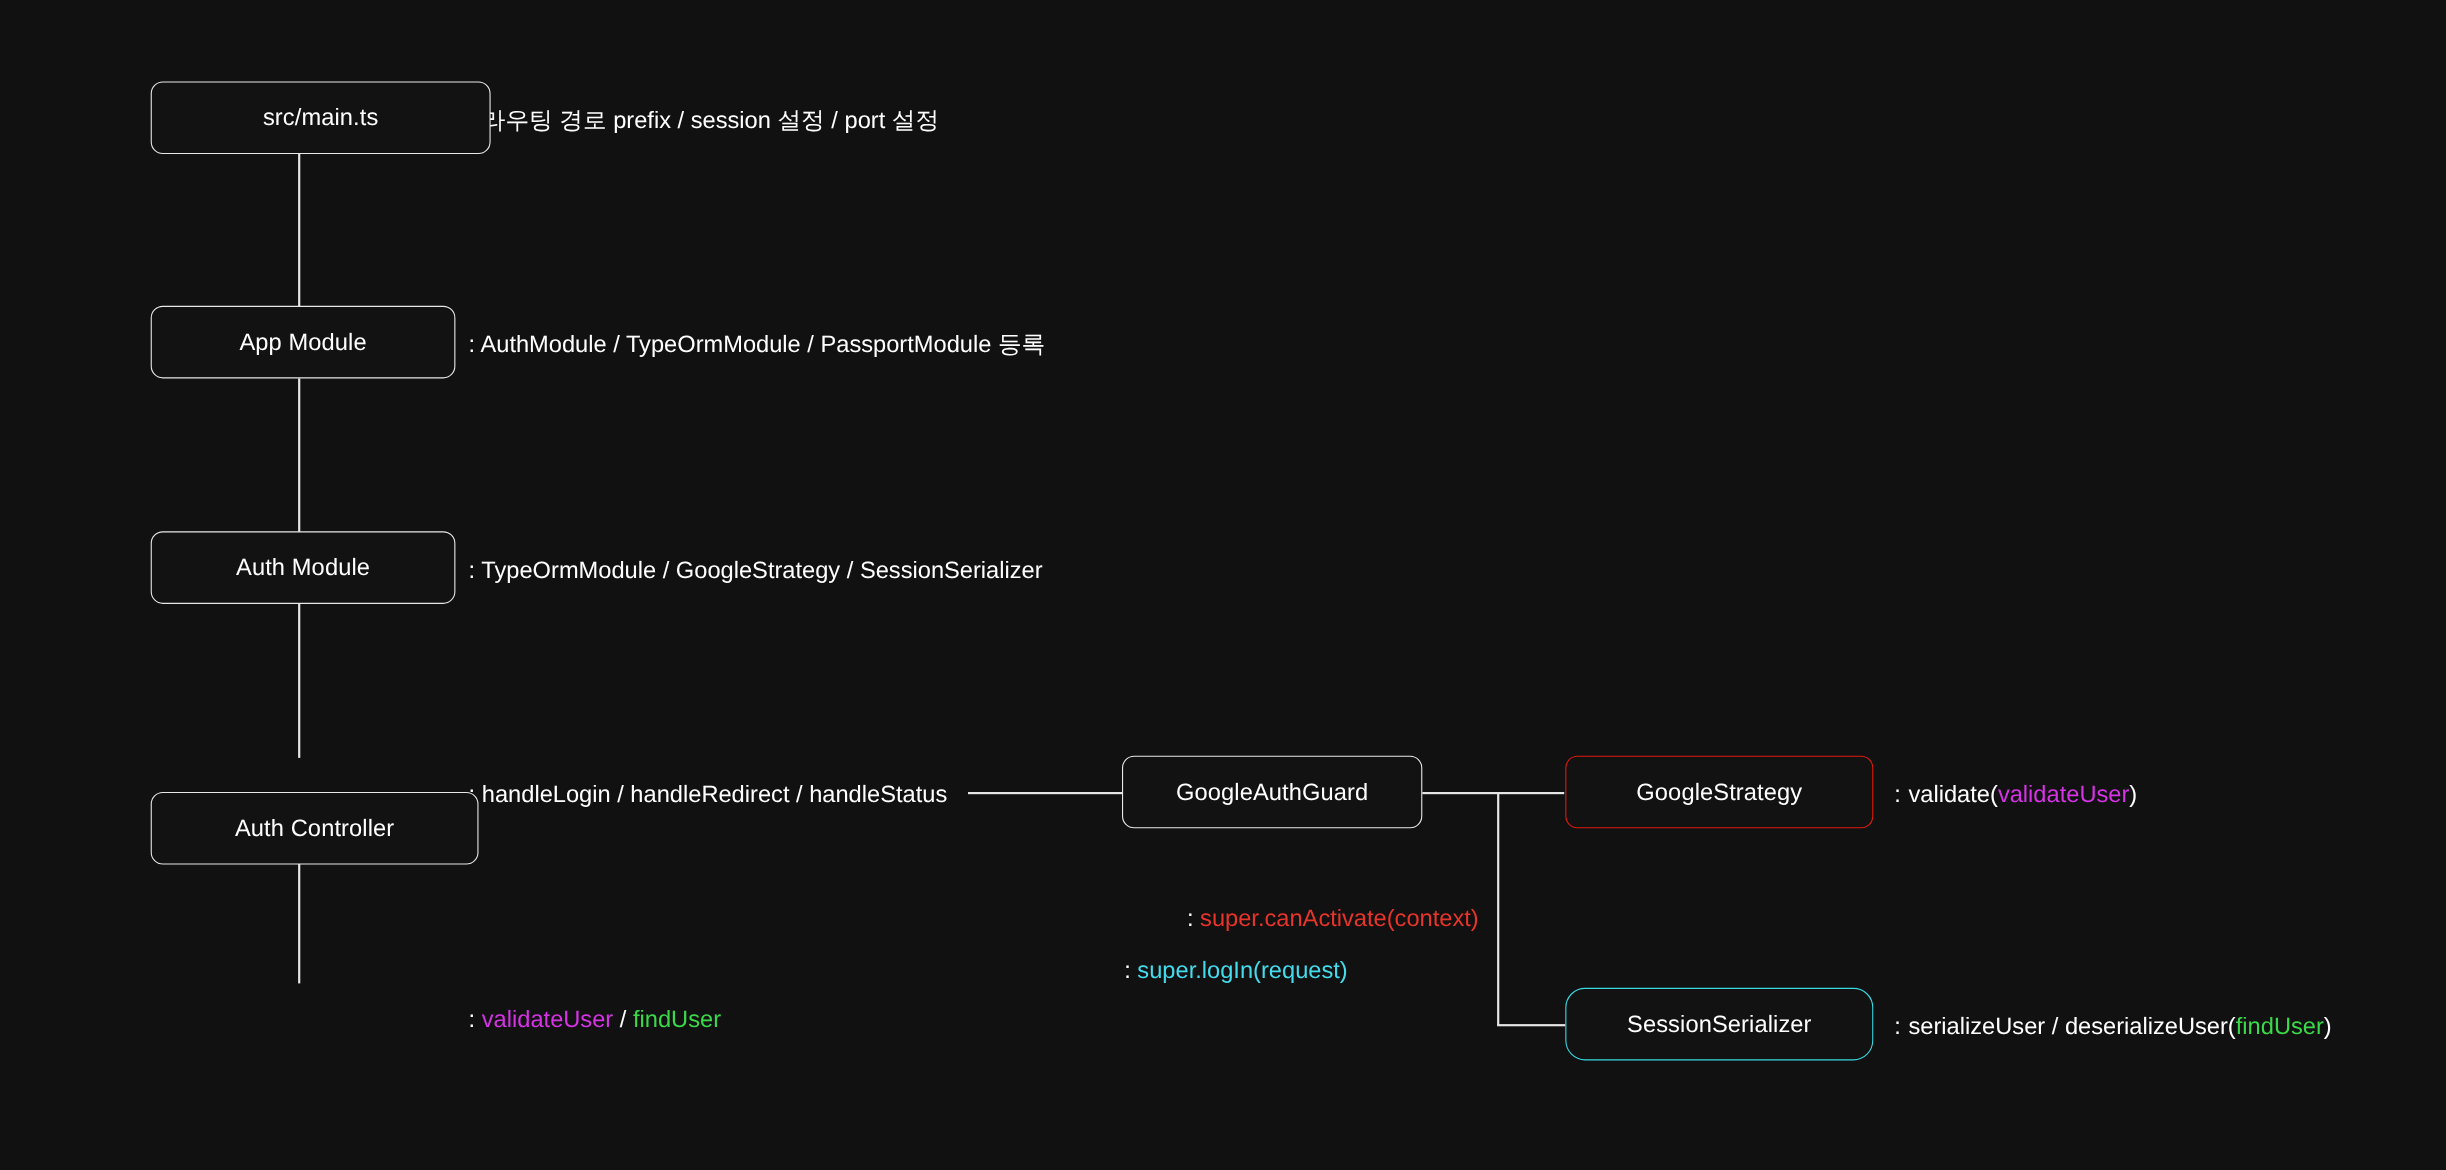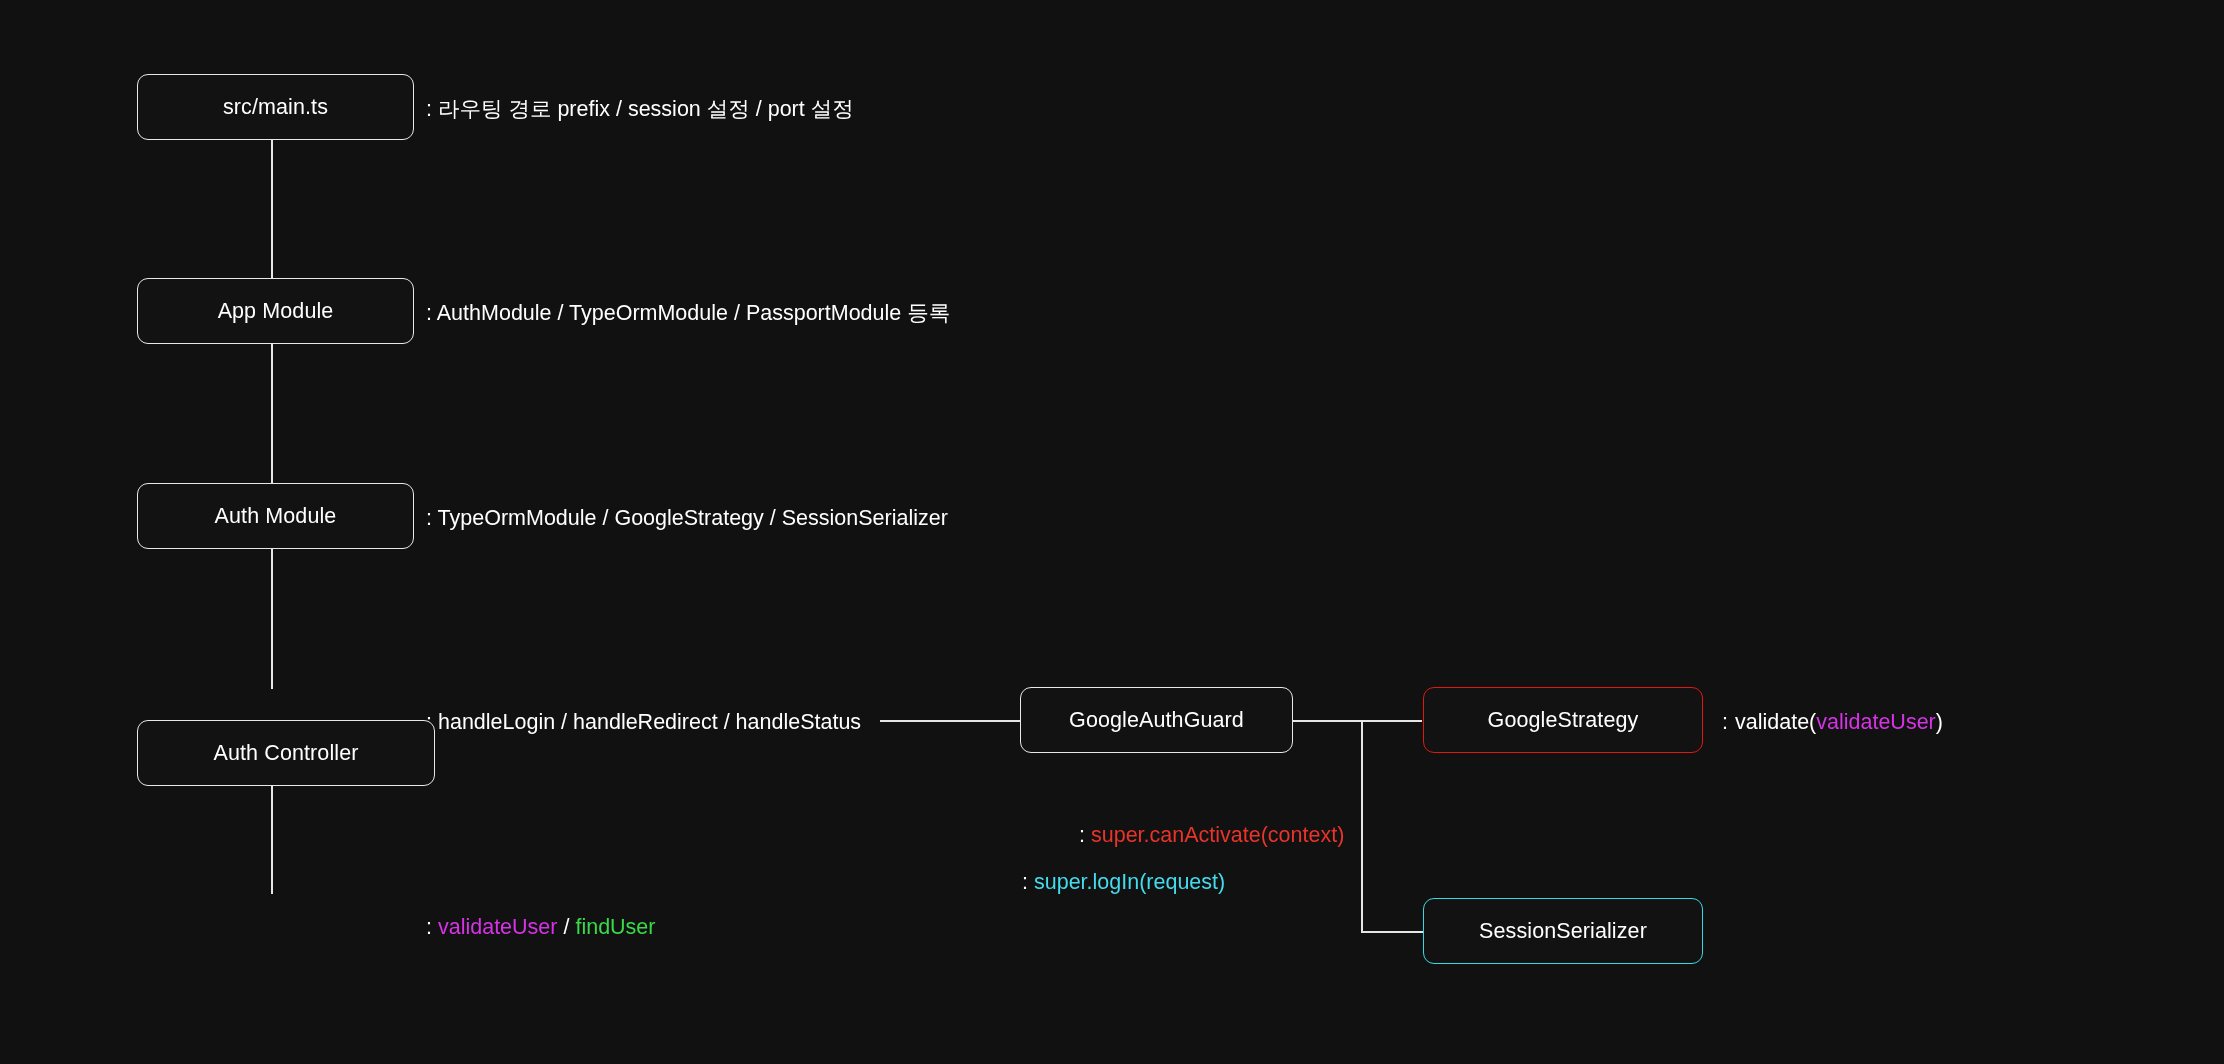--- a/index.html
+++ b/index.html
@@ -41,21 +41,21 @@
     border-radius: 11px;
     display: flex;
     align-items: center;
     justify-content: center;
     color: #ffffff;
     font-size: 21.5px;
     letter-spacing: 0.1px;
     z-index: 3;
   }
   .node.red    { border-color: #e0190b; }
-  .node.cyan   { border-color: #3ad8e2; }
+  .node.cyan   { border-color: #3ad8e2; border-radius: 18px; }
 
   
   .ann {
     position: absolute;
     font-size: 21.5px;
     line-height: 1.2;
     color: #ffffff;
     white-space: nowrap;
     z-index: 2;
   }
@@ -74,21 +74,21 @@
   <div class="line vline" style="left:271px; top:344px;  height:140px;"></div>
   <div class="line vline" style="left:271px; top:548px;  height:141px;"></div>
   <div class="line vline" style="left:271px; top:752px;  height:142px;"></div>
 
   <div class="line hline" style="left:880px; top:720px; width:140px;"></div>
 
   <div class="line hline" style="left:1293px; top:720px; width:129px;"></div>
   <div class="line vline" style="left:1361px; top:720px; height:212px;"></div>
   <div class="line hline" style="left:1361px; top:931px; width:62px;"></div>
 
-  <div class="node" style="left:137px; top:74px; width:277px; height:66px;">
+  <div class="node" style="left:137px; top:74px; width:309px; height:66px;">
     <span>src/main.ts</span>
   </div>
 
   <div class="node" style="left:137px; top:278px; width:277px; height:66px;">
     <span>App Module</span>
   </div>
 
   <div class="node" style="left:137px; top:483px; width:277px; height:66px;">
     <span>Auth Module</span>
   </div>
@@ -144,14 +144,17 @@
 
   <div class="ann cyan-line" style="left:1022px; top:870px;">
     <span class="colon">:</span>
     <span>super.logIn(request)</span>
   </div>
 
   <div class="ann" style="left:1722px; top:710px;">
     <span class="colon">:</span><span style="margin-left:7px;">validate(</span><span class="c-magenta">validateUser</span><span>)</span>
   </div>
 
+  <div class="ann" style="left:1722px; top:921px;">
+    <span class="colon">:</span><span style="margin-left:7px;">serializeUser / deserializeUser(</span><span class="c-green">findUser</span><span>)</span>
+  </div>
 
 </div>
 
 </body></html>

